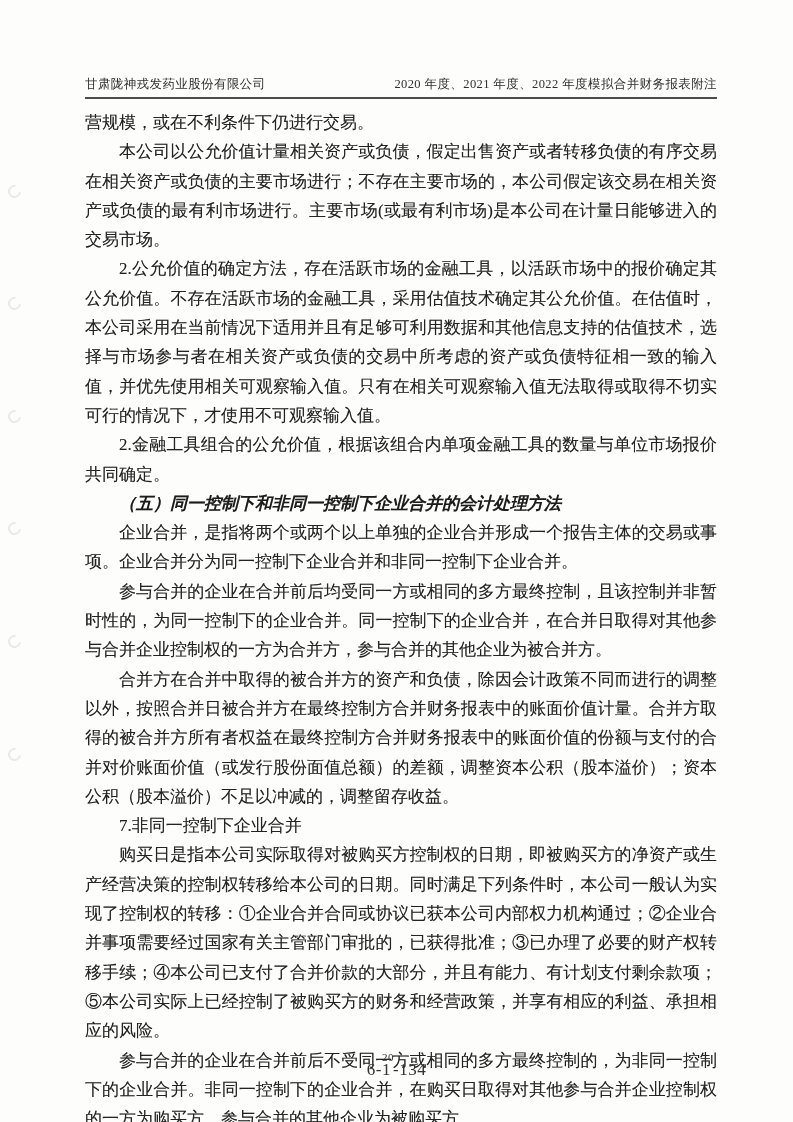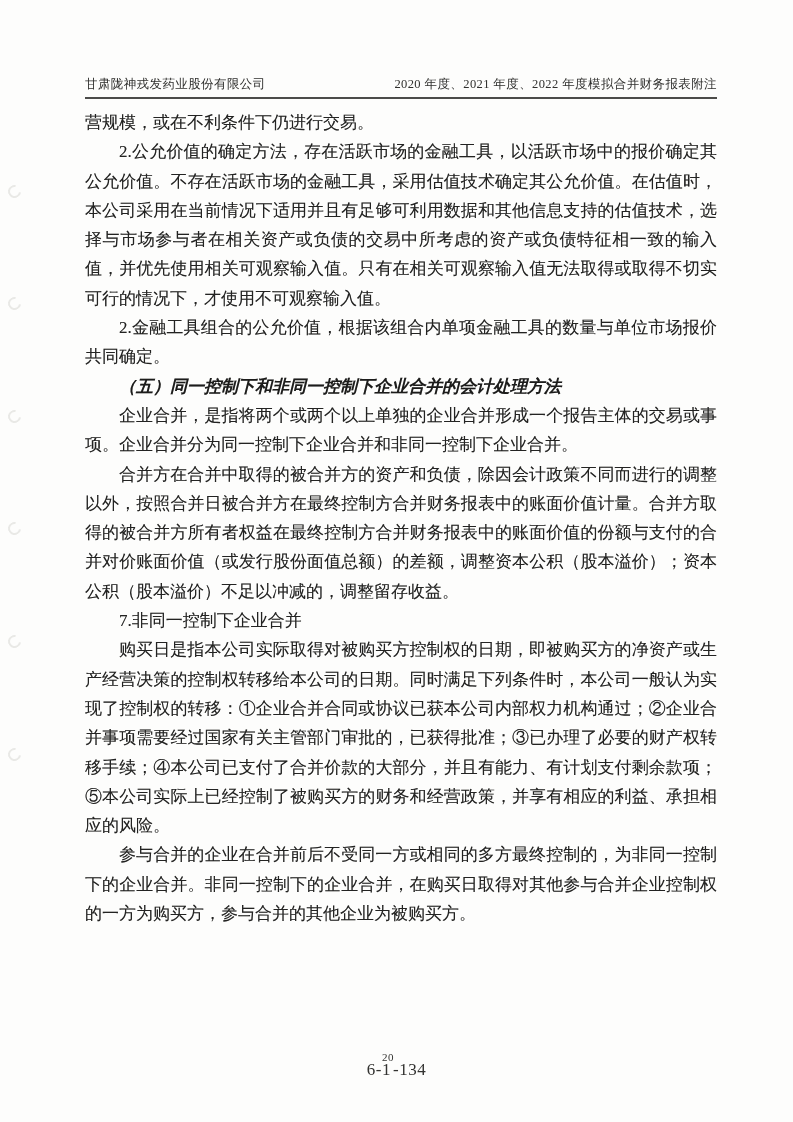--- a/index.html
+++ b/index.html
@@ -81,24 +81,26 @@
     <span class="ring" style="top:748px"></span>
   </div>
 
   <header class="doc-header">
     <span>甘肃陇神戎发药业股份有限公司</span>
     <span>2020 年度、2021 年度、2022 年度模拟合并财务报表附注</span>
   </header>
 
   <main class="doc-body">
     <p class="cont">营规模，或在不利条件下仍进行交易。</p>
+    <p>本公司以公允价值计量相关资产或负债，假定出售资产或者转移负债的有序交易在相关资产或负债的主要市场进行；不存在主要市场的，本公司假定该交易在相关资产或负债的最有利市场进行。主要市场(或最有利市场)是本公司在计量日能够进入的交易市场。</p>
     <p>2.公允价值的确定方法，存在活跃市场的金融工具，以活跃市场中的报价确定其公允价值。不存在活跃市场的金融工具，采用估值技术确定其公允价值。在估值时，本公司采用在当前情况下适用并且有足够可利用数据和其他信息支持的估值技术，选择与市场参与者在相关资产或负债的交易中所考虑的资产或负债特征相一致的输入值，并优先使用相关可观察输入值。只有在相关可观察输入值无法取得或取得不切实可行的情况下，才使用不可观察输入值。</p>
     <p>2.金融工具组合的公允价值，根据该组合内单项金融工具的数量与单位市场报价共同确定。</p>
     <p class="heading">（五）同一控制下和非同一控制下企业合并的会计处理方法</p>
     <p>企业合并，是指将两个或两个以上单独的企业合并形成一个报告主体的交易或事项。企业合并分为同一控制下企业合并和非同一控制下企业合并。</p>
+    <p>参与合并的企业在合并前后均受同一方或相同的多方最终控制，且该控制并非暂时性的，为同一控制下的企业合并。同一控制下的企业合并，在合并日取得对其他参与合并企业控制权的一方为合并方，参与合并的其他企业为被合并方。</p>
     <p>合并方在合并中取得的被合并方的资产和负债，除因会计政策不同而进行的调整以外，按照合并日被合并方在最终控制方合并财务报表中的账面价值计量。合并方取得的被合并方所有者权益在最终控制方合并财务报表中的账面价值的份额与支付的合并对价账面价值（或发行股份面值总额）的差额，调整资本公积（股本溢价）；资本公积（股本溢价）不足以冲减的，调整留存收益。</p>
     <p>7.非同一控制下企业合并</p>
     <p>购买日是指本公司实际取得对被购买方控制权的日期，即被购买方的净资产或生产经营决策的控制权转移给本公司的日期。同时满足下列条件时，本公司一般认为实现了控制权的转移：①企业合并合同或协议已获本公司内部权力机构通过；②企业合并事项需要经过国家有关主管部门审批的，已获得批准；③已办理了必要的财产权转移手续；④本公司已支付了合并价款的大部分，并且有能力、有计划支付剩余款项；⑤本公司实际上已经控制了被购买方的财务和经营政策，并享有相应的利益、承担相应的风险。</p>
     <p>参与合并的企业在合并前后不受同一方或相同的多方最终控制的，为非同一控制下的企业合并。非同一控制下的企业合并，在购买日取得对其他参与合并企业控制权的一方为购买方，参与合并的其他企业为被购买方。</p>
   </main>
 
   <footer class="doc-footer">
     <span><span>6-1</span><sup class="pagesup">20</sup><span>-134</span></span>
   </footer>
 

